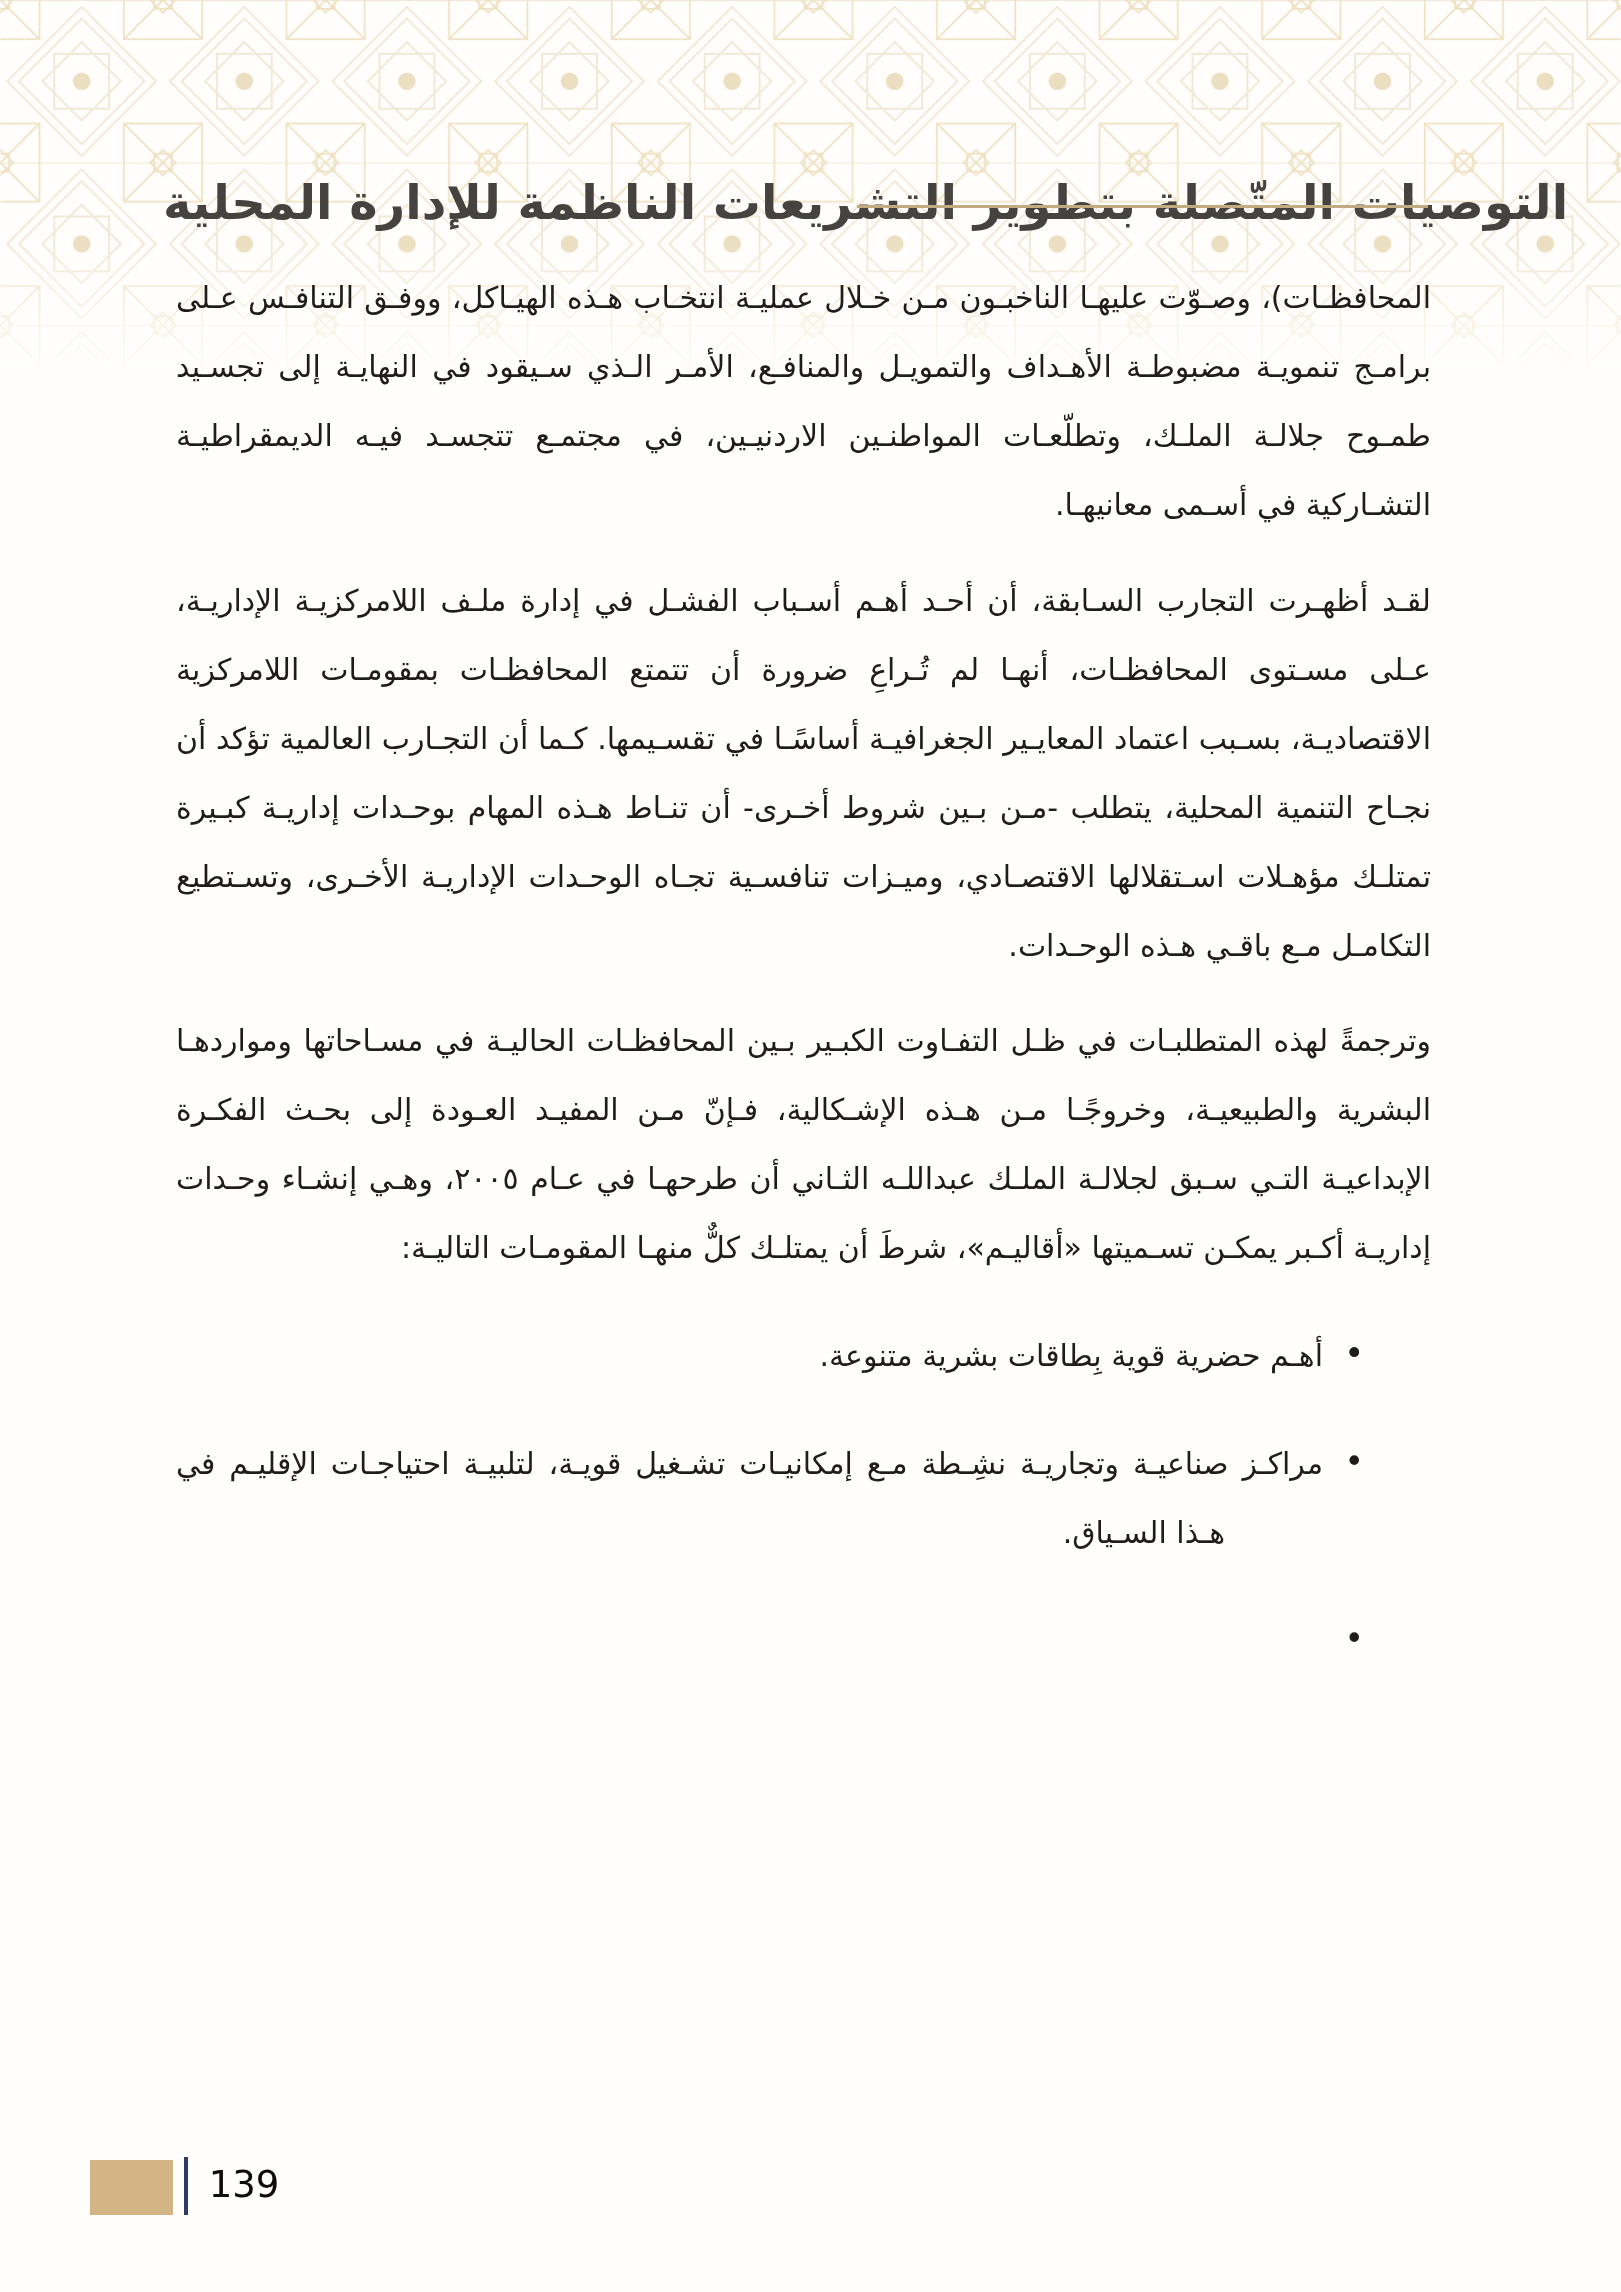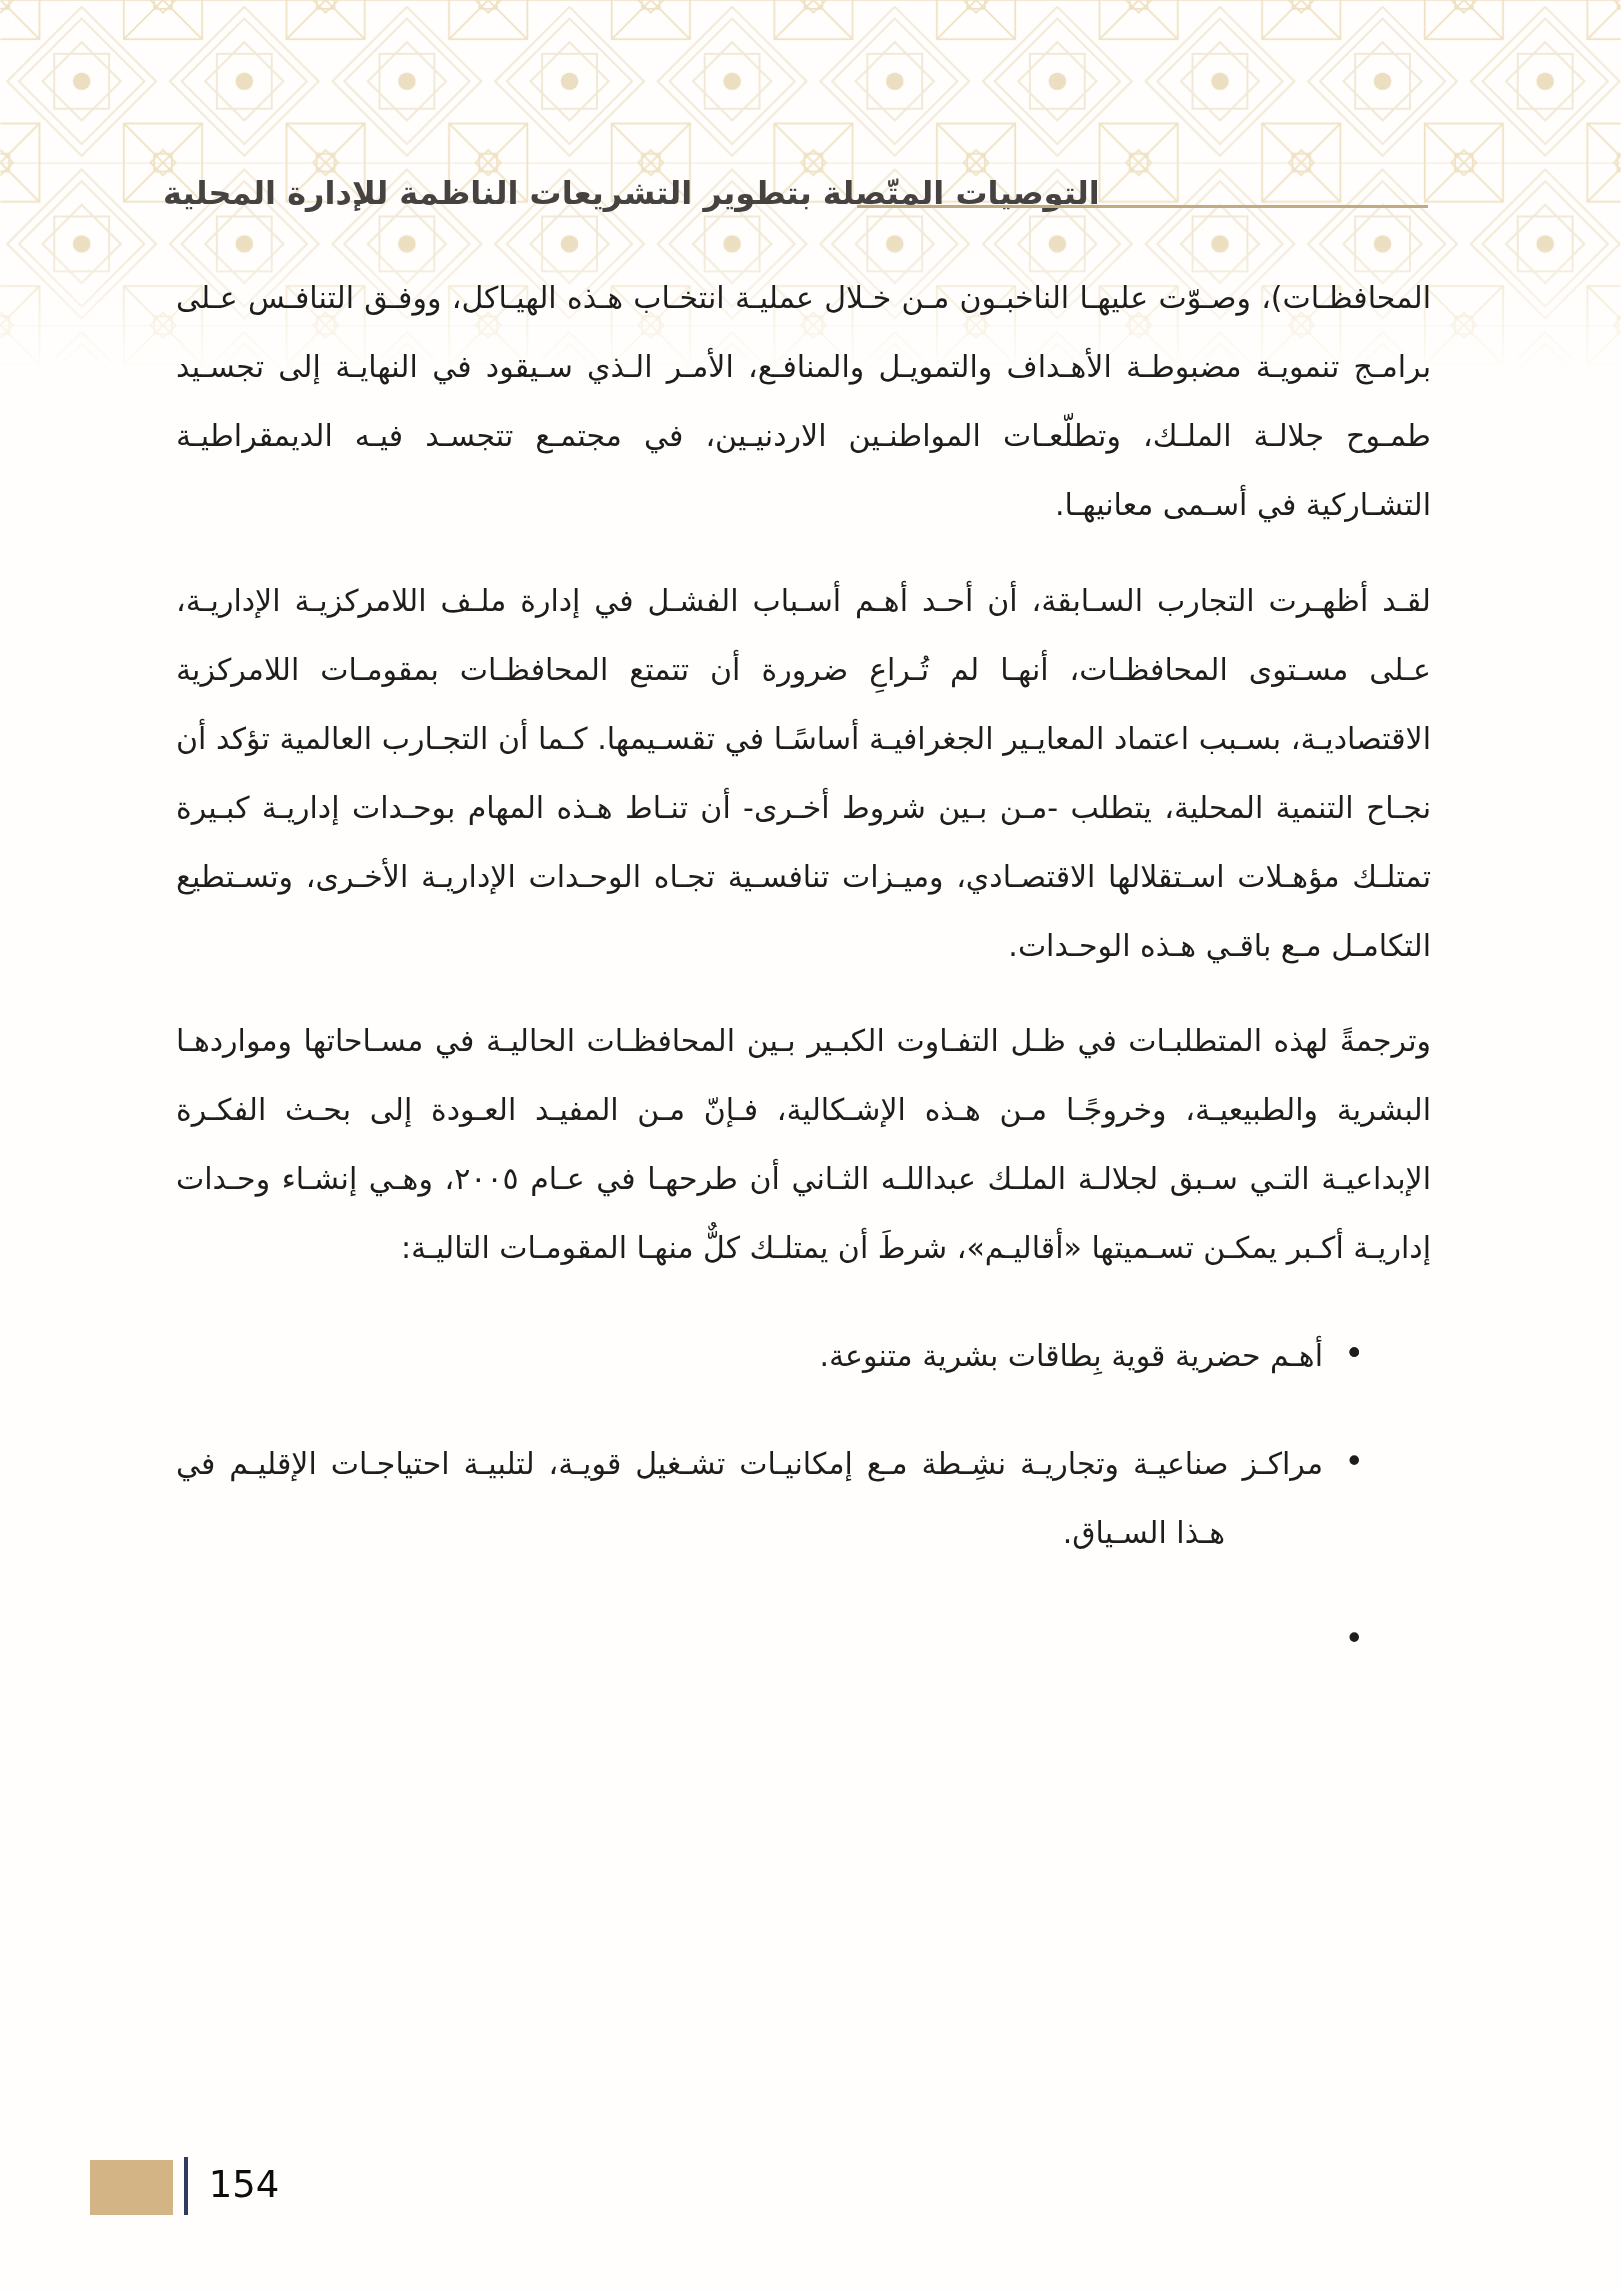--- a/index.html
+++ b/index.html
@@ -18,21 +18,21 @@
   .pattern-band { position: absolute; top: 0; left: 0; display: block; }
   .pattern-fade {
     position: absolute; left: 0; top: 243px; width: 1621px; height: 143px;
     background: linear-gradient(to bottom, rgba(255,254,252,0), rgba(255,254,252,1) 92%);
   }
 
   
   .header-title {
     position: absolute; top: 174px; left: 163px;
     direction: rtl; unicode-bidi: embed;
-    font-size: 32px; font-weight: bold; letter-spacing: 0;
+    font-size: 48px; font-weight: bold; letter-spacing: 0;
     color: #454240; white-space: nowrap;
   }
   .header-rule {
     position: absolute; top: 205px; left: 857px;
     width: 571px; height: 2.9px; background: #c3ab81;
   }
 
   
   .content {
     position: absolute; top: 263px; left: 176px; width: 1255px;
@@ -141,16 +141,16 @@
       </li>
       <li>
         <span class="marker">•</span>
       </li>
     </ul>
 
   </main>
 
   <div class="footer-block"></div>
   <div class="footer-divider"></div>
-  <div class="page-number">154</div>
+  <div class="page-number">139</div>
 
 </div>
 
 
 </body></html>

